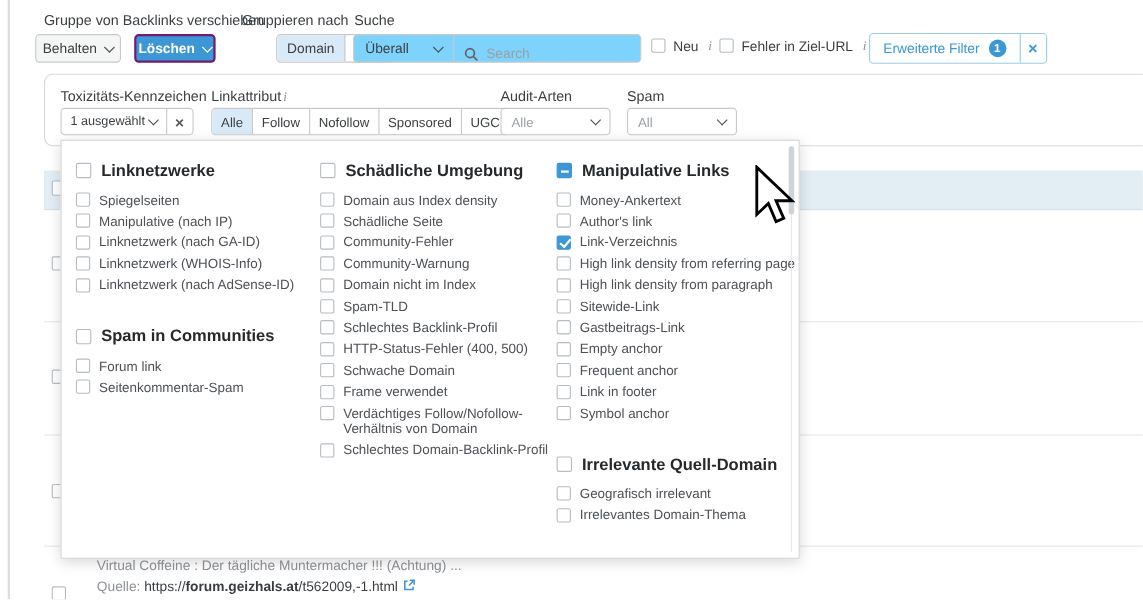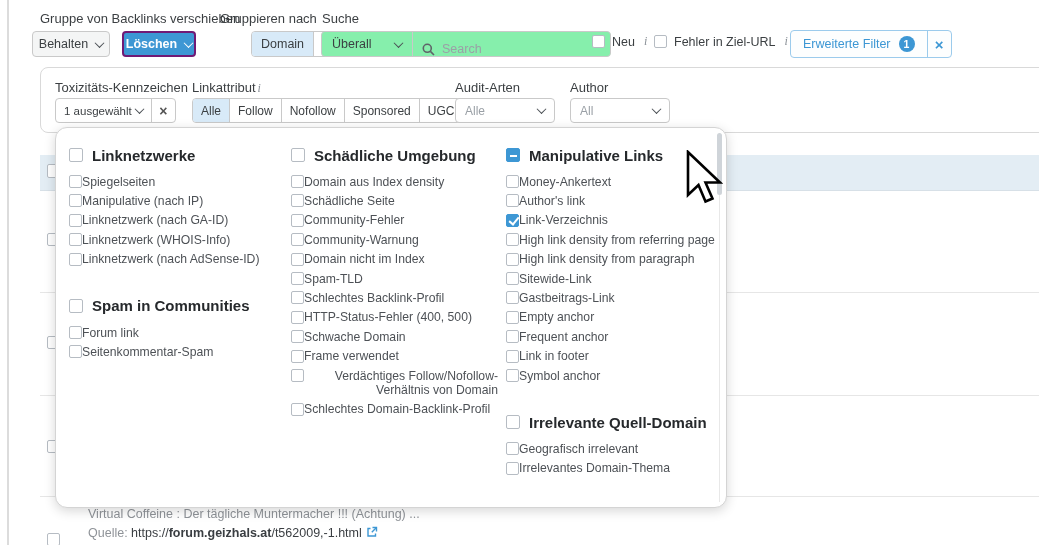--- a/index.html
+++ b/index.html
@@ -30,22 +30,22 @@
   .toggle-group { top:31px; height:26px; }
   .seg {
     display:flex; align-items:center; justify-content:center;
     padding:0 9px; font-size:12.5px; color:#3b3f42; border-right:1px solid #c9c9c9; cursor:pointer;
     white-space:nowrap;
   }
   .seg:last-child { border-right:none; }
   .seg-on { background:#d8eaf8; }
 
   .search-group {
-    position:absolute; top:31px; left:321px; width:290px; height:26px;
-    border:1px solid #c9c9c9; border-radius:4px; display:flex; background:#86efac;
+    position:absolute; top:31px; left:321px; width:262px; height:26px;
+    border:1px solid #c9c9c9; border-radius:4px; display:flex; background:#7dd3fc;
   }
   .scope { width:91px; display:flex; align-items:center; justify-content:space-between; padding:0 10px; border-right:1px solid #c9c9c9; font-size:12.5px; cursor:pointer; }
   .search-box { flex:1; display:flex; align-items:flex-end; gap:7px; padding:0 9px; }
   .search-box input { border:none; outline:none; width:120px; font-size:12.5px; font-family:inherit; color:#3b3f42; background:transparent; }
   .search-box input::placeholder { color:#9aa0a6; }
 
   .cb-inline { position:absolute; top:34px; display:flex; align-items:center; gap:7px; font-size:12.5px; color:#3b3f42; cursor:pointer; }
   .info-i { font-family:"Liberation Serif",serif; font-style:italic; font-size:12px; color:#8a9097; margin-left:2px; }
 
   .adv-btn {
@@ -81,30 +81,30 @@
   .row-cb { position:absolute; left:47px; z-index:1; }
   .row-text { position:absolute; left:88px; top:505px; z-index:1; font-size:12.5px; line-height:18.5px; color:#8f9398; }
   .row-url { color:#8f9398; }
   .row-url b, .row-url .u { color:#3a3e42; font-weight:normal; }
   .row-url b { font-weight:bold; }
   .ext-icon { display:inline-block; vertical-align:-1px; margin-left:4px; }
 
   
   .panel {
     position:absolute; left:55px; top:127px; width:672px; height:381px; background:#fff;
-    border:1px solid #d4d4d4; border-radius:12px; box-shadow:0 3px 12px rgba(0,0,0,0.16); z-index:20; overflow:hidden;
+    border:1px solid #d4d4d4; border-radius:0; box-shadow:0 3px 12px rgba(0,0,0,0.16); z-index:20; overflow:hidden;
   }
   .dd-col { position:absolute; top:16px; }
   #dd-col-0 { left:13px; width:205px; }
   #dd-col-1 { left:235px; width:207px; }
   #dd-col-2 { left:450px; width:220px; }
   .dd-group + .dd-group { margin-top:26px; }
   .dd-header { display:flex; align-items:center; gap:9px; height:22px; margin-bottom:6px; cursor:pointer; }
   .dd-title { font-size:15px; font-weight:bold; color:#26292c; white-space:nowrap; }
-  .dd-item { display:flex; padding:2.6px 0; font-size:12.2px; line-height:14.2px; color:#4d5156; cursor:pointer; white-space:nowrap;text-align:right; }
+  .dd-item { display:flex; gap:8px; padding:2.6px 0; font-size:12.2px; line-height:14.2px; color:#4d5156; cursor:pointer; white-space:nowrap; }
   .dd-item.wrap { white-space:normal; }
   .dd-item .cb { margin-top:0.5px; }
   .scroll-track { position:absolute; right:6px; top:5px; bottom:5px; width:1px; background:#e8e8e8; }
   .scroll-thumb { position:absolute; right:4px; top:5px; width:5px; height:62px; background:#cfd4d9; border-radius:3px; }
 
   .cursor { position:absolute; left:686px; top:150px; z-index:50; }
 </style>
 </head>
 <body>
 
@@ -161,21 +161,21 @@
     </div>
     <div class="adv-x">×</div>
   </div>
 
   <div class="filter-box"></div>
   <span class="f-label" style="left:55px">Toxizitäts-Kennzeichen</span>
   <span class="f-label" style="left:192px">
     <span>Linkattribut</span><span class="info-i">i</span>
   </span>
   <span class="f-label" style="left:455px">Audit-Arten</span>
-  <span class="f-label" style="left:570px">Author</span>
+  <span class="f-label" style="left:570px">Spam</span>
 
   <div class="tox-ctl">
     <div class="tox-val">
       <span>1 ausgewählt</span>
       <span class="chev"></span>
     </div>
     <div class="tox-x">×</div>
   </div>
 
   <div class="seg-group" id="linkattr-seg">

